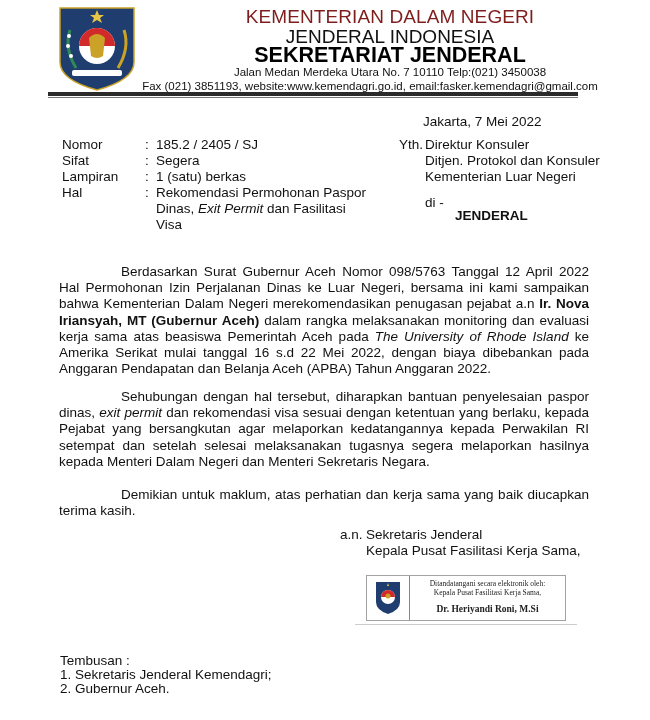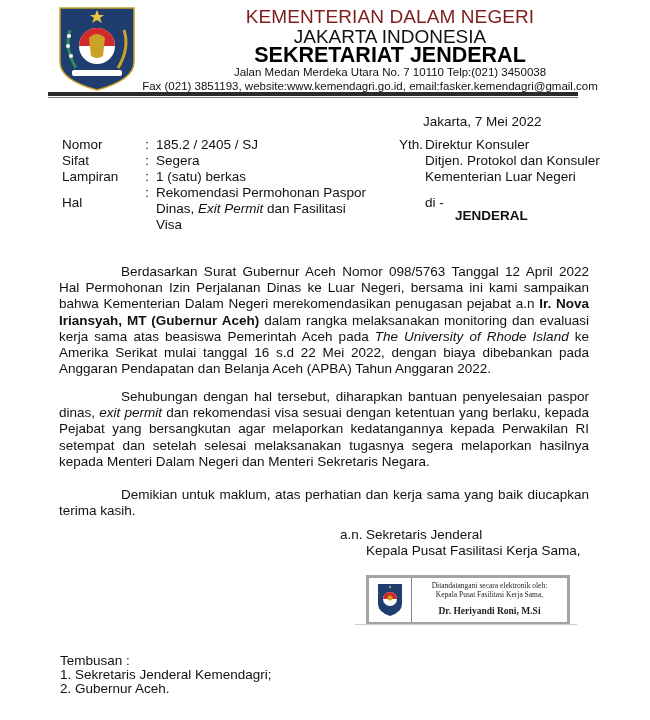--- a/index.html
+++ b/index.html
@@ -32,21 +32,21 @@
   
   .para {
     left:59px; width:530px; font-size:13.5px; line-height:16.2px;
     text-align:justify; text-indent:62px;
   }
 
   
   .sig { font-size:13.5px; line-height:16px; }
   .sig-box {
     left:366px; top:575px; width:198px; height:44px;
-    border:3px solid #a3a3a3; display:flex;
+    border:1px solid #a3a3a3; display:flex;
   }
   .sig-logo-cell { width:42px; border-right:1px solid #888; display:flex; align-items:center; justify-content:center; }
   .sig-text-cell { flex:1; text-align:center; font-family:"Liberation Serif", serif; color:#222; }
   .sig-small { font-size:7.5px; line-height:9px; margin-top:3px; }
   .sig-name { font-size:9.5px; font-weight:bold; margin-top:7px; }
   .sig-shadow { left:355px; top:624px; width:222px; height:1px; background:#ccc; }
 
   .cc { left:60px; font-size:13.5px; line-height:16px; }
 </style>
 </head>
@@ -62,21 +62,21 @@
     <path d="M14 26 Q8 44 20 64" stroke="#2e8b57" stroke-width="3" fill="none"></path>
     <circle cx="13" cy="32" r="2" fill="#ffffff"></circle>
       <circle cx="12" cy="42" r="2" fill="#ffffff"></circle>
       <circle cx="15" cy="52" r="2" fill="#ffffff"></circle>
     <path d="M68 26 Q74 44 62 64" stroke="#c9a227" stroke-width="3" fill="none"></path>
     <rect x="16" y="66" width="50" height="6" rx="2" fill="#ffffff"></rect>
   </svg>
 </div>
 
 <div class="abs kop kop1">KEMENTERIAN DALAM NEGERI</div>
-<div class="abs kop kop2">JAKARTA INDONESIA</div>
+<div class="abs kop kop2">JENDERAL INDONESIA</div>
 <div class="abs kop kop3">SEKRETARIAT JENDERAL</div>
 <div class="abs kop kop4" style="text-align:center">Jalan Medan Merdeka Utara No. 7 10110 Telp:(021) 3450038</div>
 <div class="abs kop kop5" style="text-align:center">Fax (021) 3851193, website:www.kemendagri.go.id, email:fasker.kemendagri@gmail.com</div>
 <div class="abs rule-thick"></div>
 <div class="abs rule-thin"></div>
 
 <div class="abs rcp" style="left:423px; top:114px;">Jakarta, 7 Mei 2022</div>
 
 <div>
   <div class="abs meta meta-label" style="top:137px">Nomor</div>
@@ -84,21 +84,21 @@
   <div class="abs meta meta-val" style="top:137px">185.2 / 2405 / SJ</div>
 
   <div class="abs meta meta-label" style="top:153px">Sifat</div>
   <div class="abs meta meta-colon" style="top:153px">:</div>
   <div class="abs meta meta-val" style="top:153px">Segera</div>
 
   <div class="abs meta meta-label" style="top:169px">Lampiran</div>
   <div class="abs meta meta-colon" style="top:169px">:</div>
   <div class="abs meta meta-val" style="top:169px">1 (satu) berkas</div>
 
-  <div class="abs meta meta-label" style="top:195px">Hal</div>
+  <div class="abs meta meta-label" style="top:185px">Hal</div>
   <div class="abs meta meta-colon" style="top:185px">:</div>
   <div class="abs meta meta-val" style="top:185px; width:215px;"><span>Rekomendasi Permohonan Paspor Dinas, </span><i>Exit Permit</i><span> dan Fasilitasi Visa</span></div>
 </div>
 
 <div>
   <div class="abs rcp" style="left:399px; top:137px;">Yth.</div>
   <div class="abs rcp" style="left:425px; top:137px;">Direktur Konsuler</div>
   <div class="abs rcp" style="left:425px; top:153px;">Ditjen. Protokol dan Konsuler</div>
   <div class="abs rcp" style="left:425px; top:169px;">Kementerian Luar Negeri</div>
   <div class="abs rcp" style="left:425px; top:195px;">di -</div>

